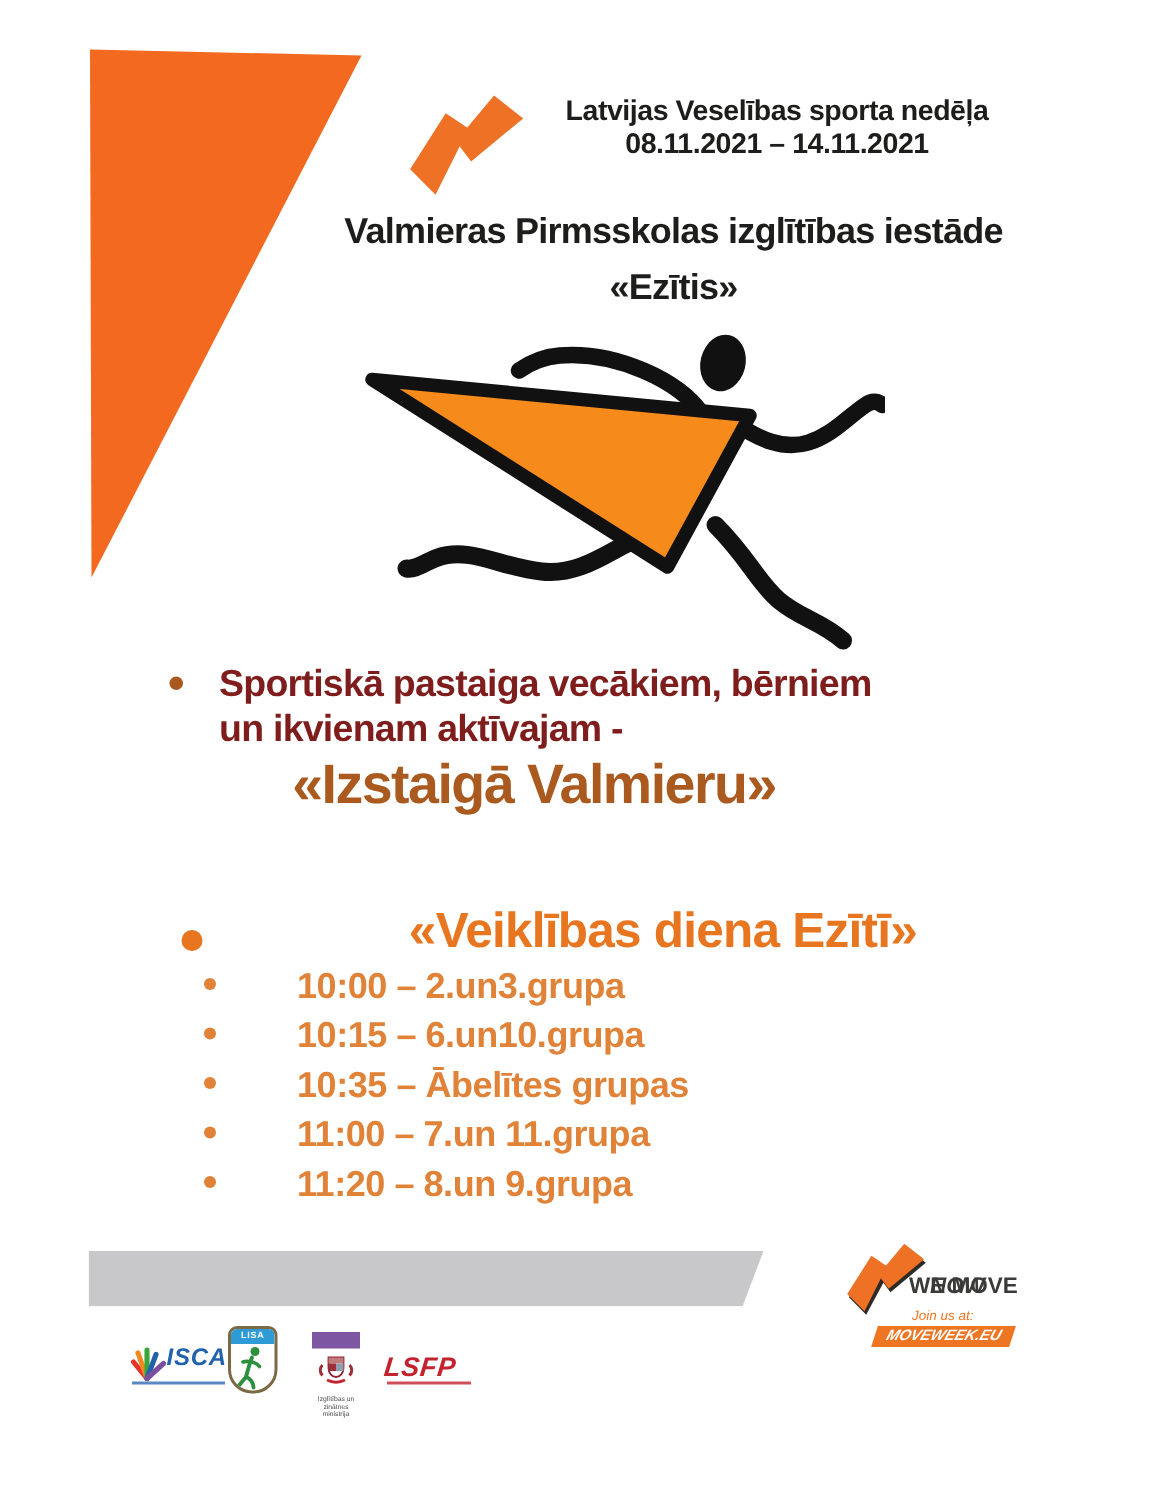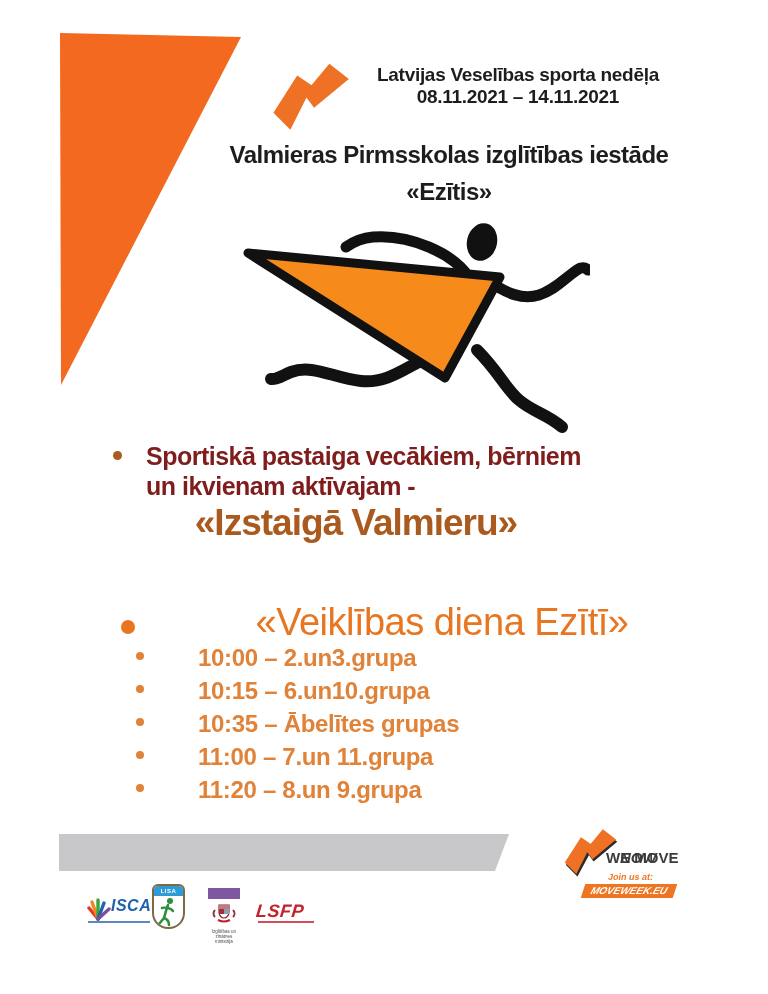--- a/index.html
+++ b/index.html
@@ -14,33 +14,33 @@
                 font-size:24px;line-height:37px;letter-spacing:-0.5px;color:#1d1d1b;}
 
   
   .bullet{border-radius:50%;display:block;}
   .walk-text{left:146px;top:441px;width:520px;font-weight:700;font-size:25px;
              line-height:30px;letter-spacing:-0.5px;color:#7f1d1d;}
   .walk-title{left:136px;top:502px;width:440px;text-align:center;font-weight:700;
               font-size:37px;letter-spacing:-1px;color:#aa5a1e;}
 
   
-  .agility-title{left:237px;top:601px;width:410px;text-align:center;font-weight:400;
-                 font-size:38px;letter-spacing:-0.5px;color:#e87620;}
+  .agility-title{left:237px;top:601px;width:410px;text-align:center;font-weight:700;
+                 font-size:33px;letter-spacing:-0.5px;color:#e87620;}
   .schedule{left:198px;top:644px;list-style:none;margin:0;padding:0;}
   .schedule li{position:relative;height:33px;font-weight:700;font-size:24px;
                letter-spacing:-0.3px;color:#e08238;}
   .schedule li .bullet{position:absolute;left:-62px;top:8px;width:8px;height:8px;background:#e08238;}
 
   
   .gray-band{left:59px;top:834px;width:450px;height:37px;background:#c8c8ca;
              clip-path:polygon(0 0,100% 0,calc(100% - 14px) 100%,0 100%);}
   .brand-now{left:620px;top:833px;font-size:15px;font-weight:700;font-style:italic;color:#3b3b39;margin-top:16px;}
   .brand-wemove{left:606px;top:849px;font-size:15px;font-weight:700;color:#3b3b39;}
-  .join-us{left:608px;top:872px;font-size:9px;font-weight:700;font-style:italic;color:#ee7623;text-align:center;}
+  .join-us{left:608px;top:872px;font-size:9px;font-weight:400;font-style:italic;color:#ee7623;text-align:center;}
   .site-badge{left:583px;top:884px;width:92px;height:14px;background:#ee7623;transform:skewX(-18deg);
               text-align:center;font-size:10px;line-height:14px;font-weight:700;font-style:italic;color:#ffffff;}
 
   .isca-text{left:111px;top:897px;font-size:16px;font-weight:700;font-style:italic;color:#2262ad;letter-spacing:0.5px;}
   .isca-bar{left:88px;top:921px;width:62px;height:2px;background:#2262ad;opacity:.75;}
   .lisa-badge{left:152px;top:884px;width:33px;height:45px;background:#fff;border:2px solid #7c6a45;
               border-radius:6px 6px 16px 16px;overflow:hidden;box-sizing:border-box;}
   .lisa-band{height:10px;background:#2e9bd6;text-align:center;font-size:6px;line-height:10px;
              font-weight:700;color:#fff;letter-spacing:0.5px;}
   .ministry{left:205px;top:888px;width:38px;text-align:center;}

